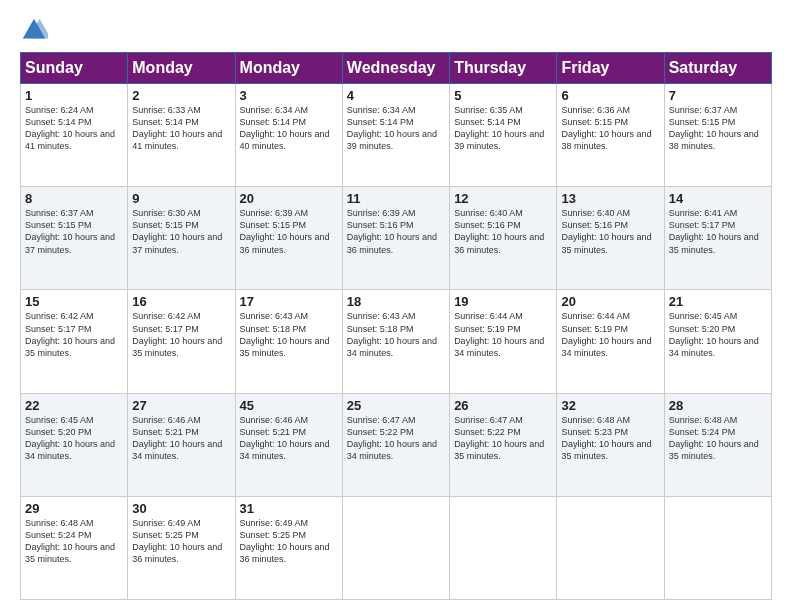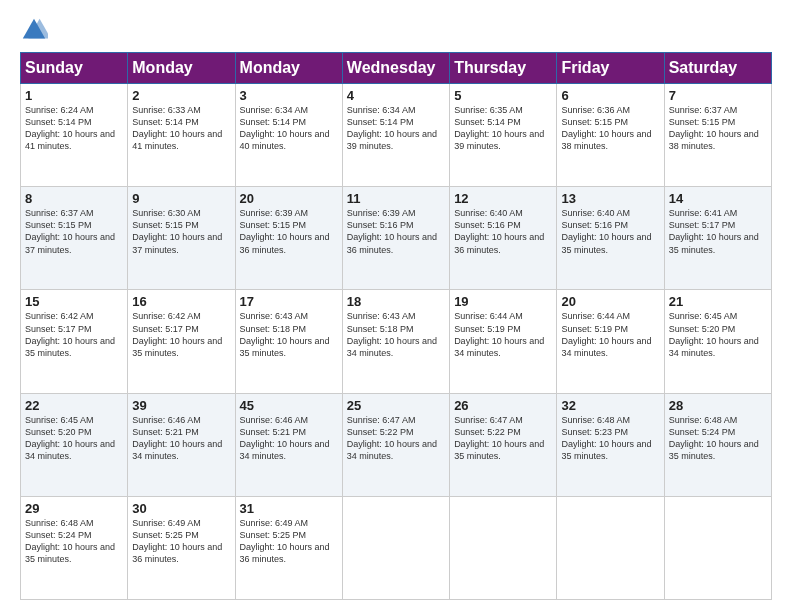--- a/index.html
+++ b/index.html
@@ -223,21 +223,21 @@
             <span class="day-num">21</span>
             <div class="cell-content"><span>Sunrise: 6:45 AM</span><br><span>Sunset: 5:20 PM</span><br><span>Daylight: 10 hours and 34 minutes.</span></div>
           </td>
         </tr>
         <tr>
           <td>
             <span class="day-num">22</span>
             <div class="cell-content"><span>Sunrise: 6:45 AM</span><br><span>Sunset: 5:20 PM</span><br><span>Daylight: 10 hours and 34 minutes.</span></div>
           </td>
           <td>
-            <span class="day-num">39</span>
+            <span class="day-num">27</span>
             <div class="cell-content"><span>Sunrise: 6:46 AM</span><br><span>Sunset: 5:21 PM</span><br><span>Daylight: 10 hours and 34 minutes.</span></div>
           </td>
           <td>
             <span class="day-num">45</span>
             <div class="cell-content"><span>Sunrise: 6:46 AM</span><br><span>Sunset: 5:21 PM</span><br><span>Daylight: 10 hours and 34 minutes.</span></div>
           </td>
           <td>
             <span class="day-num">25</span>
             <div class="cell-content"><span>Sunrise: 6:47 AM</span><br><span>Sunset: 5:22 PM</span><br><span>Daylight: 10 hours and 34 minutes.</span></div>
           </td>

